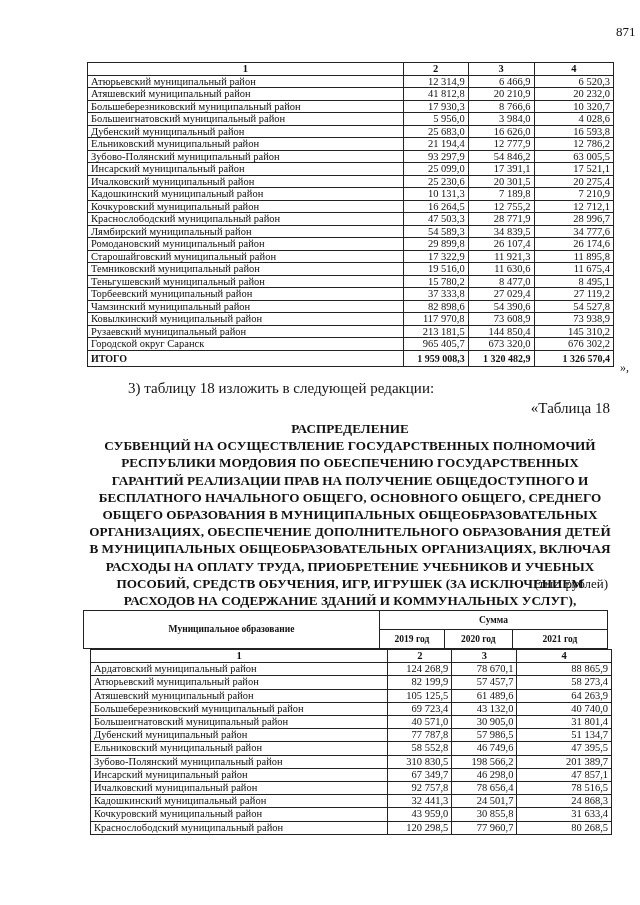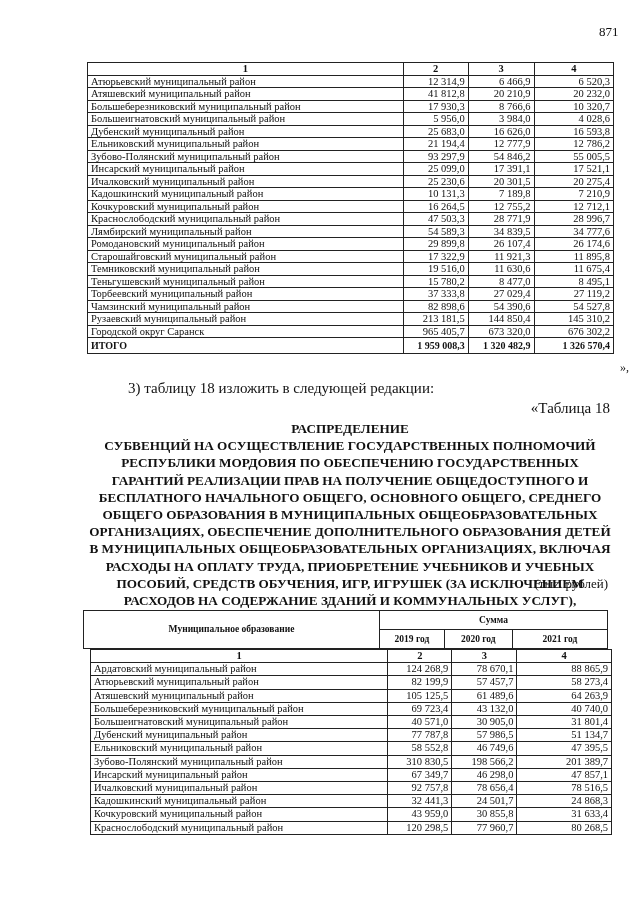--- a/index.html
+++ b/index.html
@@ -1,18 +1,18 @@
 <!DOCTYPE html>
 <html><head>
 <meta charset="utf-8">
 <style>
   html, body { margin: 0; padding: 0; background: #ffffff; }
   body { width: 640px; height: 905px; position: relative; overflow: hidden;
          font-family: "Liberation Serif", "DejaVu Serif", serif; color: #111; }
-  .page-num { position: absolute; left: 599px; top: 24px; font-size: 13px; }
+  .page-num { position: absolute; left: 616px; top: 24px; font-size: 13px; }
   table { border-collapse: collapse; position: absolute; table-layout: fixed; }
   td { border: 1px solid #222; padding: 0 3px; font-size: 10.5px; line-height: 11.5px;
        height: 11.5px; white-space: nowrap; overflow: hidden; }
   td.num { text-align: right; }
   td.c { text-align: center; font-weight: bold; }
   tr.total td { font-weight: bold; font-size: 10px; height: 15px; line-height: 15px; }
   #t1 { left: 87px; top: 62px; width: 527px; }
   #t1 .c1 { width: 302px; } #t1 .c2 { width: 62px; } #t1 .c3 { width: 63px; } #t1 .c4 { width: 76px; }
   .closing { position: absolute; left: 620px; top: 360px; font-size: 12px; }
   .para { position: absolute; left: 128px; top: 380px; font-size: 15px; text-align: right; }
@@ -79,21 +79,21 @@
       <tr>
         <td>Ельниковский муниципальный район</td>
         <td class="num">21 194,4</td>
         <td class="num">12 777,9</td>
         <td class="num">12 786,2</td>
       </tr>
       <tr>
         <td>Зубово-Полянский муниципальный район</td>
         <td class="num">93 297,9</td>
         <td class="num">54 846,2</td>
-        <td class="num">55 005,5</td>
+        <td class="num">63 005,5</td>
       </tr>
       <tr>
         <td>Инсарский муниципальный район</td>
         <td class="num">25 099,0</td>
         <td class="num">17 391,1</td>
         <td class="num">17 521,1</td>
       </tr>
       <tr>
         <td>Ичалковский муниципальный район</td>
         <td class="num">25 230,6</td>
@@ -152,20 +152,26 @@
         <td>Торбеевский муниципальный район</td>
         <td class="num">37 333,8</td>
         <td class="num">27 029,4</td>
         <td class="num">27 119,2</td>
       </tr>
       <tr>
         <td>Чамзинский муниципальный район</td>
         <td class="num">82 898,6</td>
         <td class="num">54 390,6</td>
         <td class="num">54 527,8</td>
+      </tr>
+      <tr>
+        <td>Ковылкинский муниципальный район</td>
+        <td class="num">117 970,8</td>
+        <td class="num">73 608,9</td>
+        <td class="num">73 938,9</td>
       </tr>
       <tr>
         <td>Рузаевский муниципальный район</td>
         <td class="num">213 181,5</td>
         <td class="num">144 850,4</td>
         <td class="num">145 310,2</td>
       </tr>
       <tr>
         <td>Городской округ Саранск</td>
         <td class="num">965 405,7</td>

